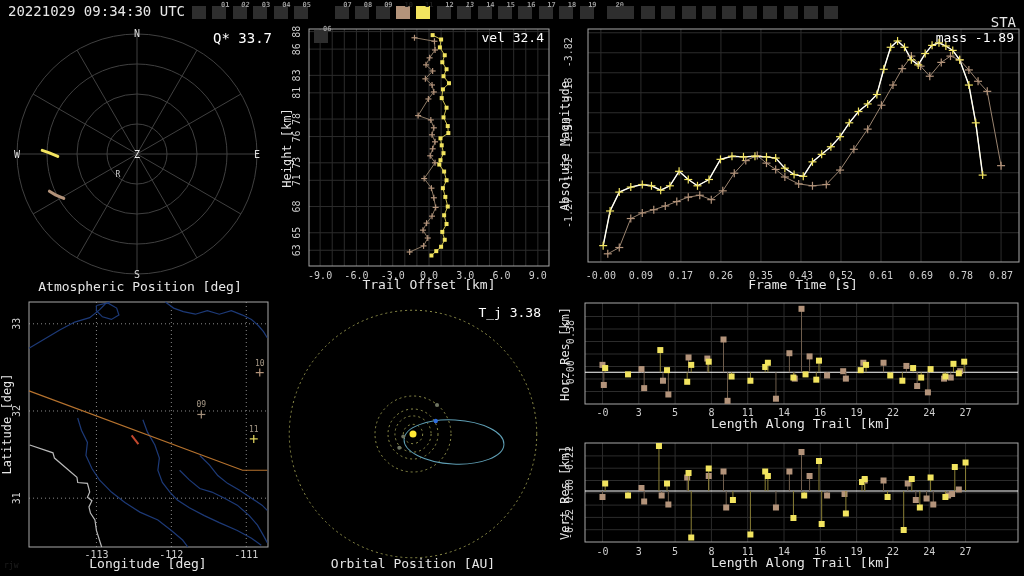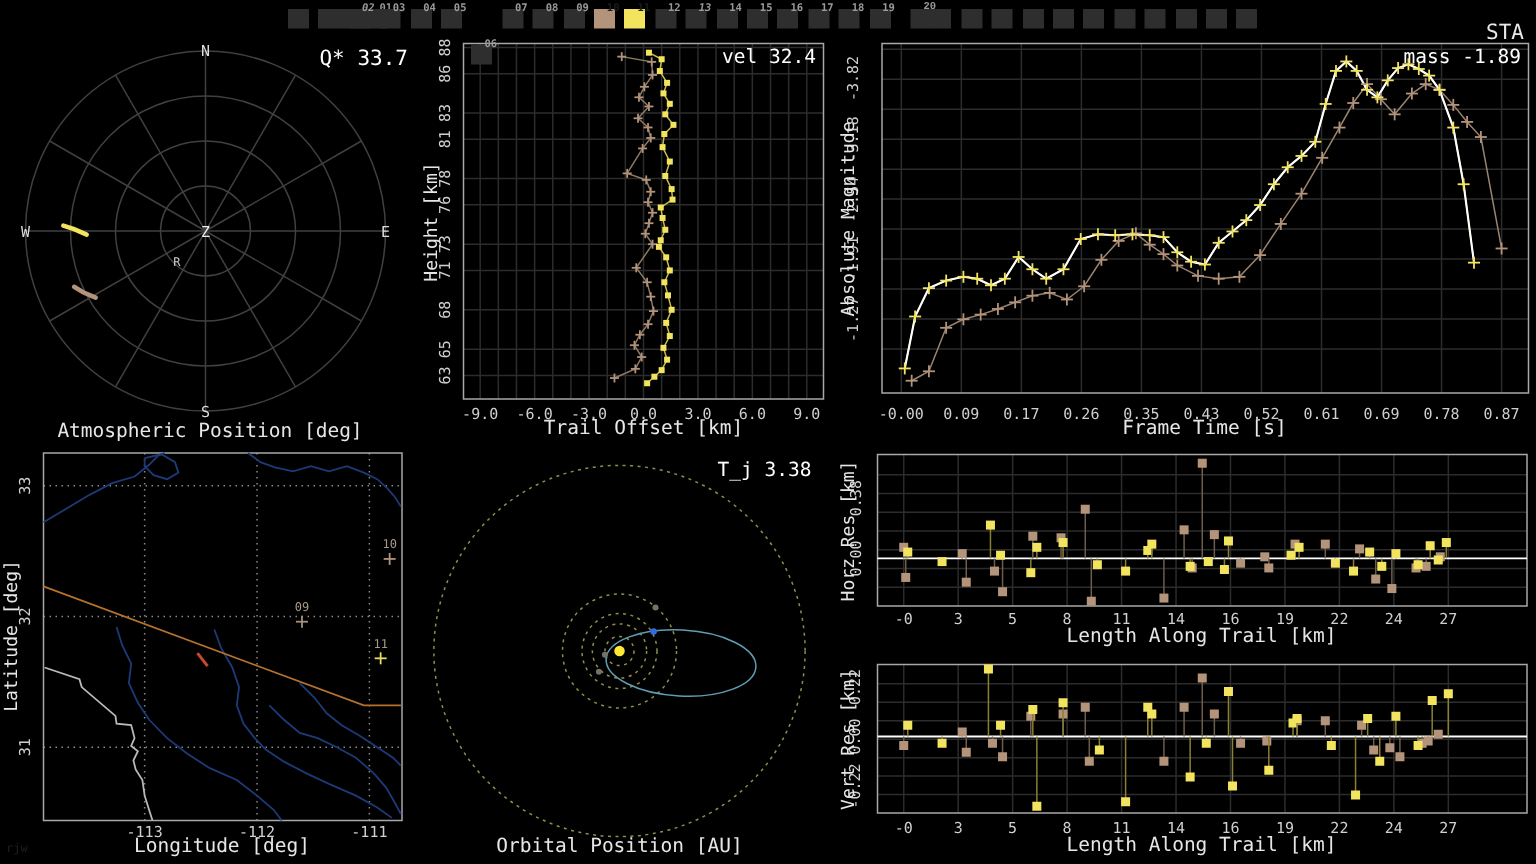--- a/index.html
+++ b/index.html
@@ -11,23 +11,24 @@
   .cam{position:absolute;top:6px;width:14px;height:13px;background:#2e2e2e}
   .cam .lbl{position:absolute;top:-5px;right:-3px;font-size:7px;font-weight:bold;color:#9a9a9a;letter-spacing:0}
   #chart-layer{position:absolute;left:0;top:0}
   #chart-layer text{font-family:"DejaVu Sans Mono","Liberation Mono",monospace}
   #watermark{position:absolute;left:4px;top:561px;font-size:8px;color:#1f1f1f}
 </style>
 </head>
 <body>
 
 <div id="topbar">
+  <span id="timestamp">20221029 09:34:30 UTC</span>
   <div id="cams">
       <div class="cam" style="left: 192px;"></div>
-      <div class="cam" style="left: 212.4px; padding-left: 32px;">
+      <div class="cam" style="left: 212.4px;">
         <span class="lbl">01</span>
       </div>
       <div class="cam" style="left: 232.8px; font-style: italic;">
         <span class="lbl">02</span>
       </div>
       <div class="cam" style="left: 253.2px;">
         <span class="lbl">03</span>
       </div>
       <div class="cam" style="left: 273.6px; text-align: center;">
         <span class="lbl">04</span>

